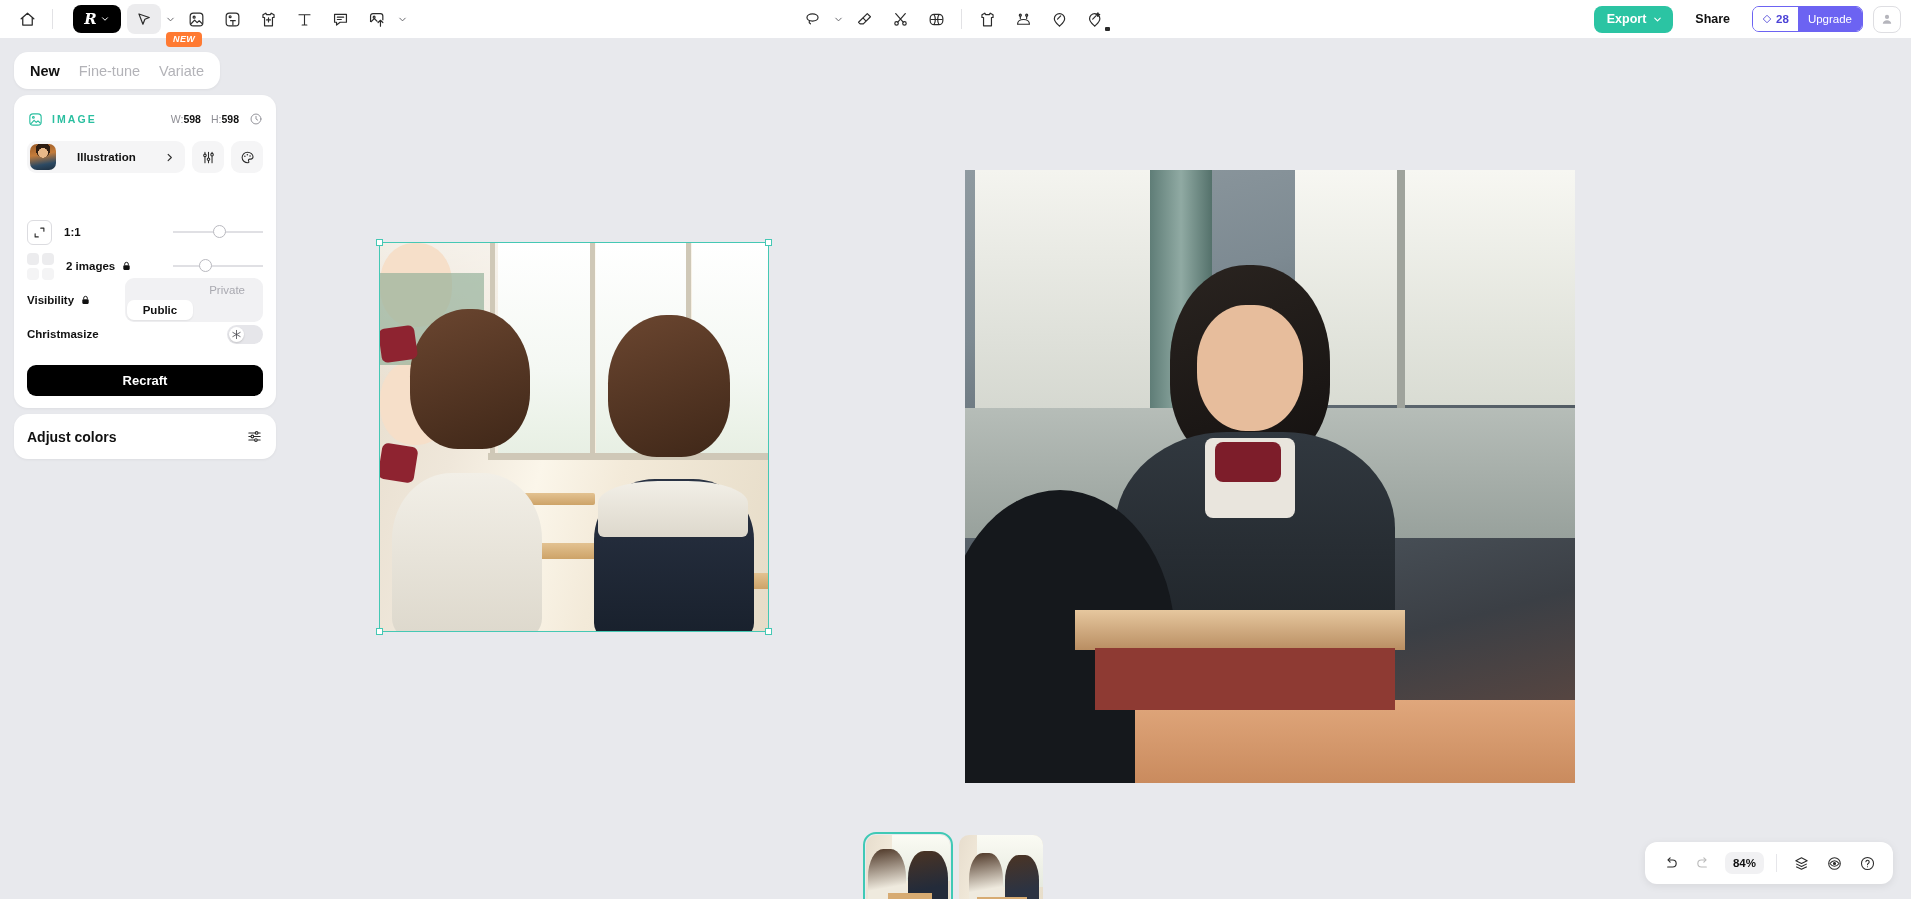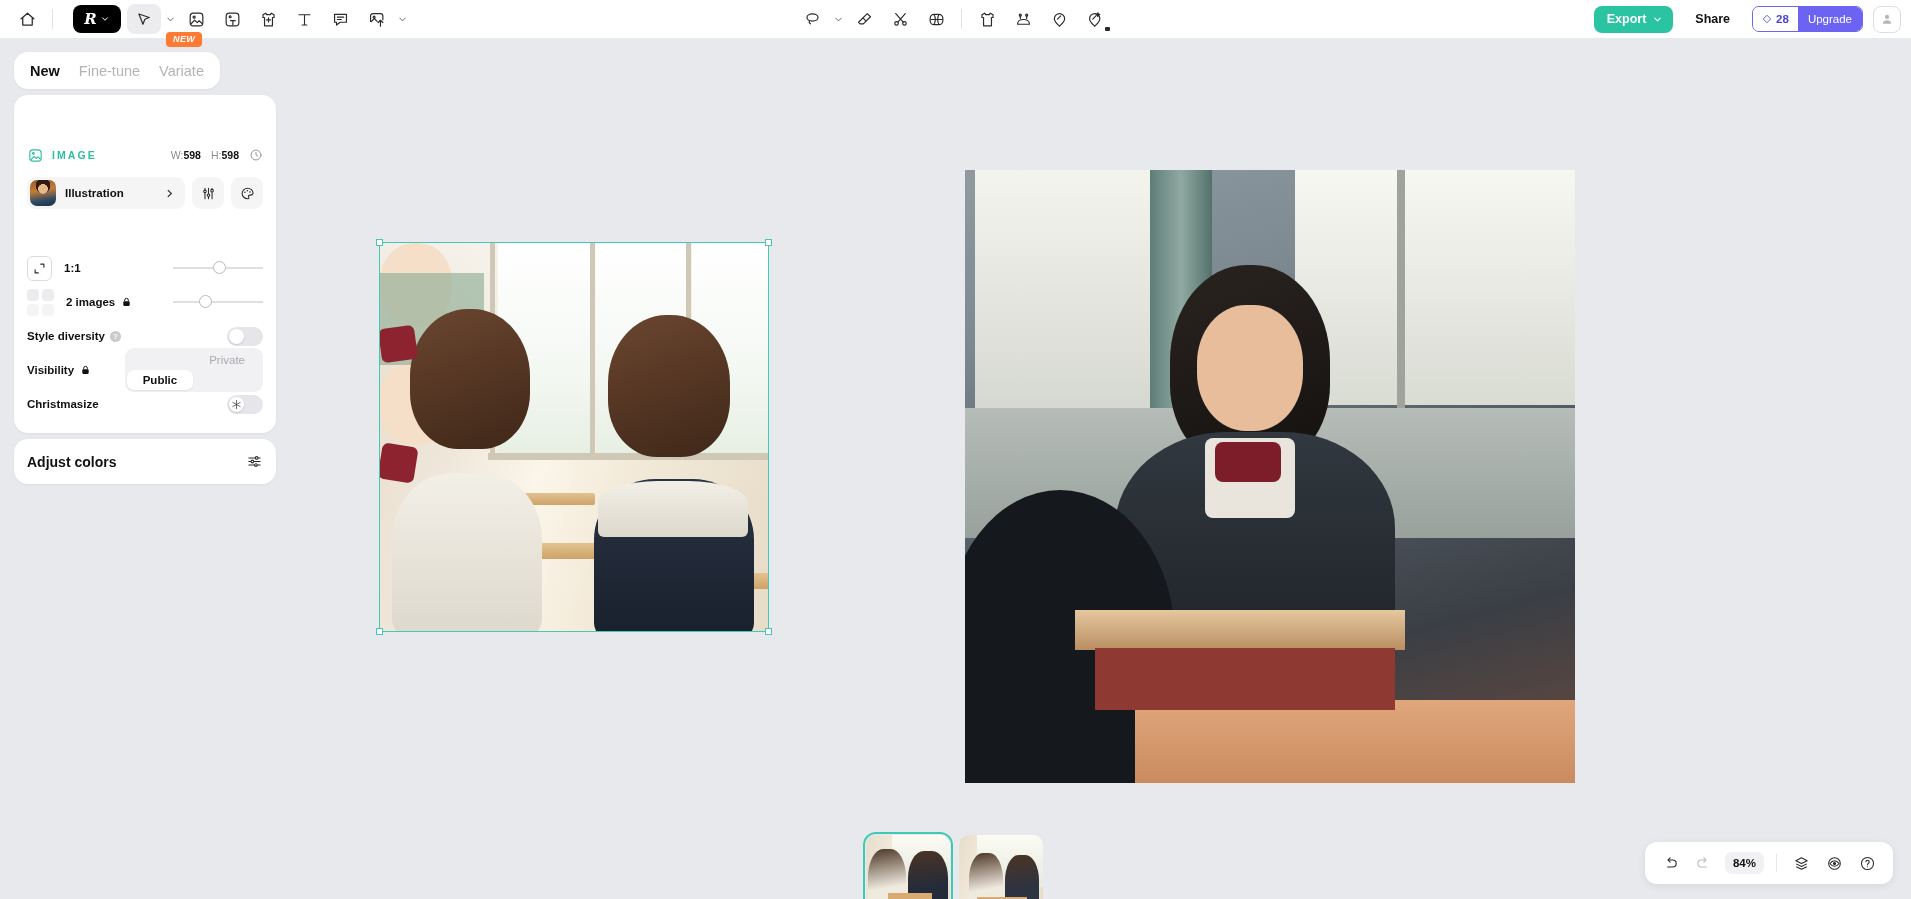--- a/index.html
+++ b/index.html
@@ -91,42 +91,42 @@
   }
   .tab { font-size: 14.5px; color: #b3b3b8; cursor: pointer; }
   .tab.active { color: #111; font-weight: 700; }
 
   .main-card {
     background: #fff; border-radius: 14px;
     margin-top: 6px; padding: 14px 13px 12px 13px;
     box-shadow: 0 1px 3px rgba(0,0,0,.05);
   }
 
-  .img-head { display: flex; align-items: center; gap: 8px; height: 20px; margin-top: 36px; }
+  .img-head { display: flex; align-items: center; gap: 8px; height: 20px; }
   .img-head .lbl {
     color: #2bbfa0; font-size: 10.5px; font-weight: 700; letter-spacing: 2.1px;
   }
   .img-head .dims { margin-left: auto; display: flex; gap: 10px; align-items: center; }
   .dimitem { font-size: 10.5px; color: #111; font-weight: 700; }
   .dimitem span.k { color: #8d8d94; font-weight: 400; }
 
   .style-row { display: flex; gap: 7px; margin-top: 12px; align-items: stretch; }
   .style-sel {
     flex: 1; height: 32px; background: #f5f5f6; border-radius: 9px;
     display: flex; align-items: center; padding: 3px; cursor: pointer; overflow: hidden;
   }
   .style-thumb {
     width: 26px; height: 26px; border-radius: 7px; flex: 0 0 26px;
     background:
       radial-gradient(circle at 50% 34%, #e8b888 0 22%, transparent 23%),
       radial-gradient(circle at 50% 22%, #2e1d12 0 30%, transparent 31%),
       linear-gradient(170deg, #9a5a27 0%, #c47c3a 40%, #2d4a63 75%, #1d2f40 100%);
   }
   .style-name {
-    font-size: 11.5px; font-weight: 700; margin-left: 9px;
+    font-size: 11.5px; font-weight: 700; margin-left: 21px;
     white-space: nowrap; overflow: hidden; flex: 1;
   }
   .style-arrow { padding-right: 7px; display: flex; align-items: center; }
   .sq-btn {
     width: 32px; height: 32px; background: #f5f5f6; border-radius: 9px;
     display: flex; align-items: center; justify-content: center; cursor: pointer;
   }
 
   .prompt {
     margin-top: 12px; font-size: 13.5px; line-height: 1.38;
@@ -645,29 +645,20 @@
             <rect x="5" y="10.5" width="14" height="10" rx="2.4"></rect>
             <path d="M8 10.5V8a4 4 0 018 0v2.5" fill="none" stroke="#111" stroke-width="2.1"></path>
           </svg>
         </div>
         <div class="slider">
           <div class="track"></div>
           <div class="knob" style="left:26px;"></div>
         </div>
       </div>
 
-      <div class="ctrl-row">
-        <div class="row-lbl">
-          <span class="t">Style diversity</span>
-          <span class="help-i">?</span>
-        </div>
-        <div class="toggle">
-          <div class="dot"></div>
-        </div>
-      </div>
 
       <div class="ctrl-row">
         <div class="row-lbl">
           <span class="t">Visibility</span>
           <span class="lock">
             <svg width="11" height="12" viewBox="0 0 24 24" fill="#111">
               <rect x="5" y="10.5" width="14" height="10" rx="2.4"></rect>
               <path d="M8 10.5V8a4 4 0 018 0v2.5" fill="none" stroke="#111" stroke-width="2.1"></path>
             </svg>
           </span>
@@ -686,20 +677,21 @@
           <div class="dot">
             <svg width="11" height="11" viewBox="0 0 24 24" fill="none" stroke="#4a4a50" stroke-width="1.8" stroke-linecap="round">
               <path d="M12 3v18M4 7.5l16 9M20 7.5l-16 9"></path>
             </svg>
           </div>
         </div>
       </div>
 
     </div>
 
+    <div class="recraft-btn">Recraft</div>
   </div>
 
   <div class="adjust-card">
     <div class="t">Adjust colors</div>
     <div class="ic">
       <svg width="17" height="17" viewBox="0 0 24 24" fill="none" stroke="#2b2b2b" stroke-width="1.5" stroke-linecap="round">
         <path d="M4 7h16M4 12h16M4 17h16"></path>
         <circle cx="15" cy="7" r="1.9" fill="#fff"></circle>
           <circle cx="9" cy="12" r="1.9" fill="#fff"></circle>
           <circle cx="14" cy="17" r="1.9" fill="#fff"></circle>

